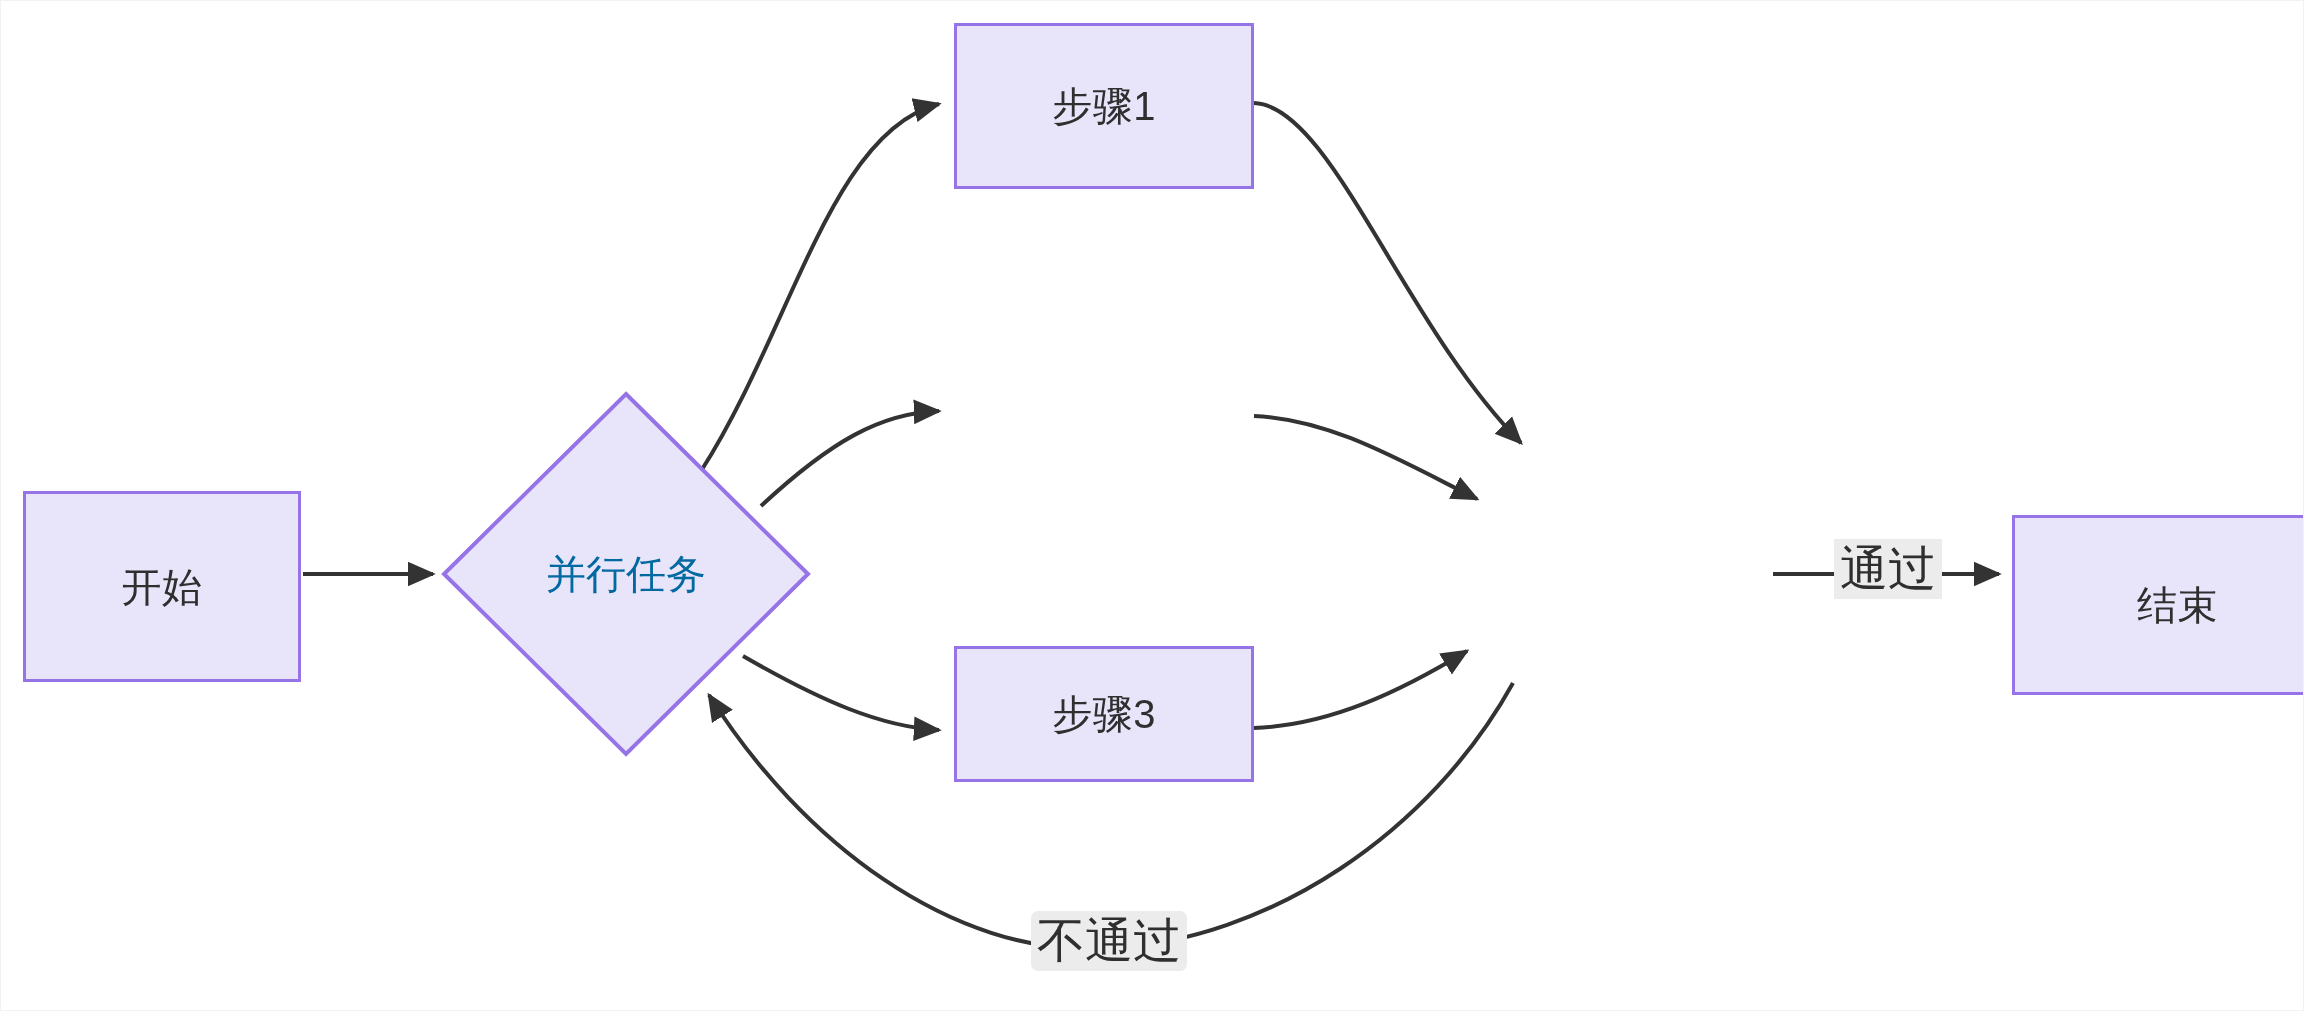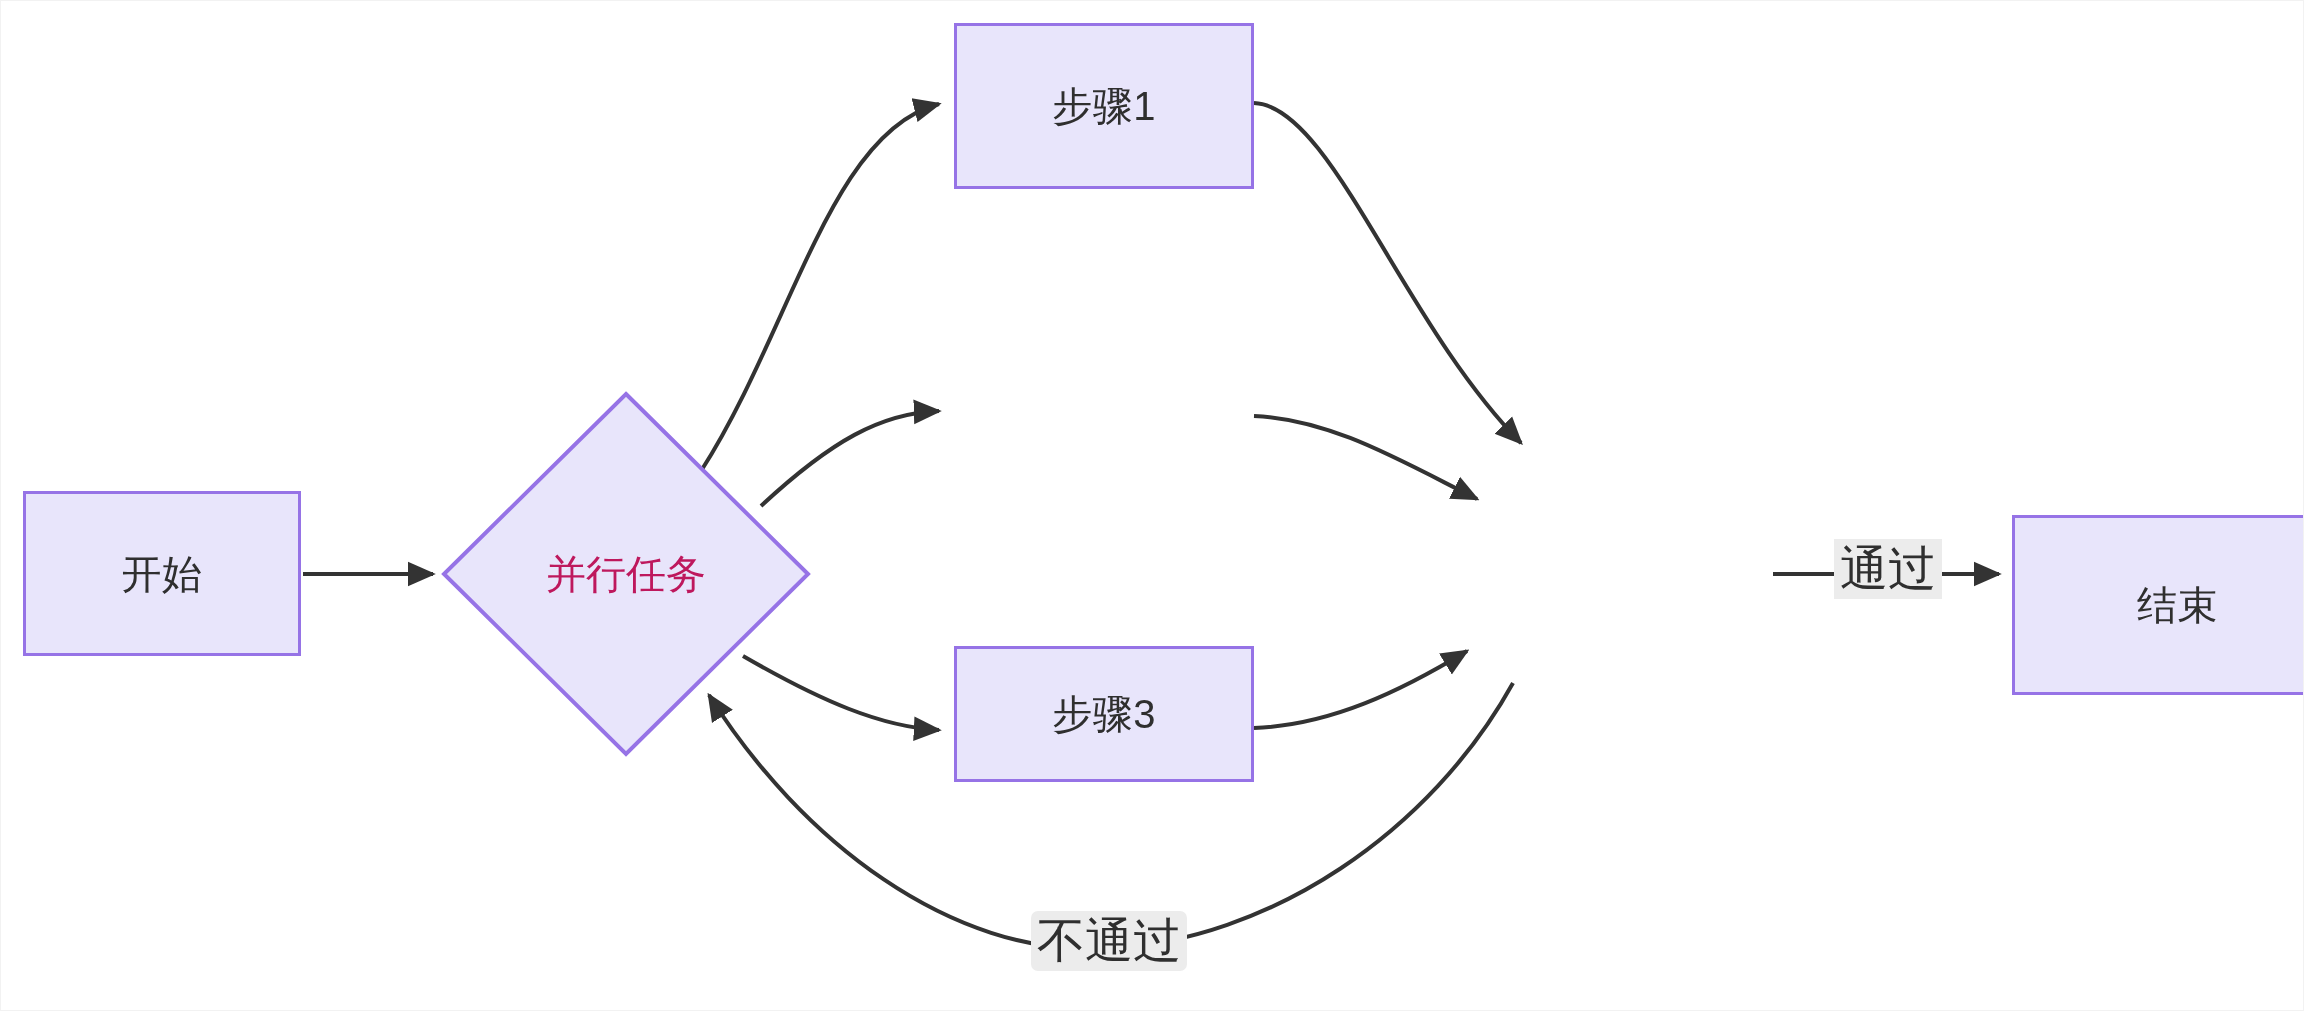--- a/index.html
+++ b/index.html
@@ -53,21 +53,21 @@
     position: absolute;
     left: 0;
     top: 0;
     width: 100%;
     height: 100%;
   }
   .diamond-label {
     position: relative;
     z-index: 2;
     font-size: 40px;
-    color: #be185d;
+    color: #0369a1;
     white-space: nowrap;
     line-height: 1;
   }
   .edge-label {
     position: absolute;
     background: #ececec;
     color: #2f2f2f;
     font-size: 48px;
     line-height: 1.08;
     padding: 4px 6px;
@@ -102,21 +102,21 @@
 
     <path d="M 1253 727 C 1330 724 1400 690 1466 650" fill="none" stroke="#333333" stroke-width="4" marker-end="url(#arrow)"></path>
 
     <path d="M 1772 573 L 1833 573" fill="none" stroke="#333333" stroke-width="4"></path>
     <path d="M 1935 573 L 1998 573" fill="none" stroke="#333333" stroke-width="4" marker-end="url(#arrow)"></path>
 
     <path d="M 1512 682 C 1430 830 1270 940 1104 948" fill="none" stroke="#333333" stroke-width="4"></path>
     <path d="M 1104 948 C 950 955 800 840 708 694" fill="none" stroke="#333333" stroke-width="4" marker-end="url(#arrow)"></path>
   </svg>
 
-  <div class="node node-rect" style="left:22px; top:490px; width:278px; height:165px;">
+  <div class="node node-rect" style="left:22px; top:490px; width:278px; height:191px;">
     <span class="node-label">开始</span>
   </div>
 
   <div class="node node-diamond" style="left:440px; top:390px; width:370px; height:366px;">
     <svg class="diamond-shape" viewBox="0 0 370 366" preserveAspectRatio="none">
       <polygon points="185,3 367,183 185,363 3,183" fill="#e8e5fb" stroke="#9673e6" stroke-width="4"></polygon>
     </svg>
     <span class="diamond-label">并行任务</span>
   </div>
 

